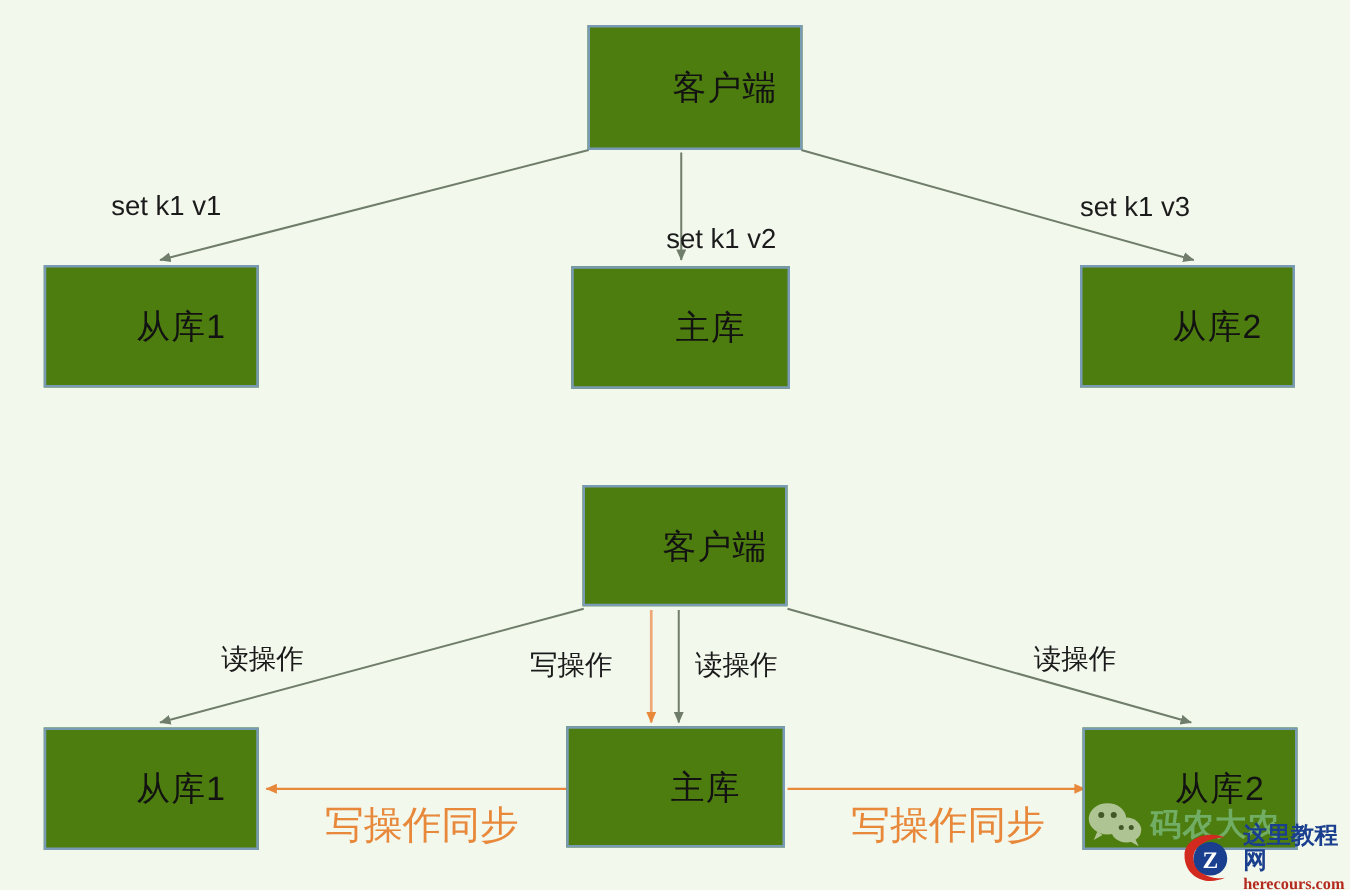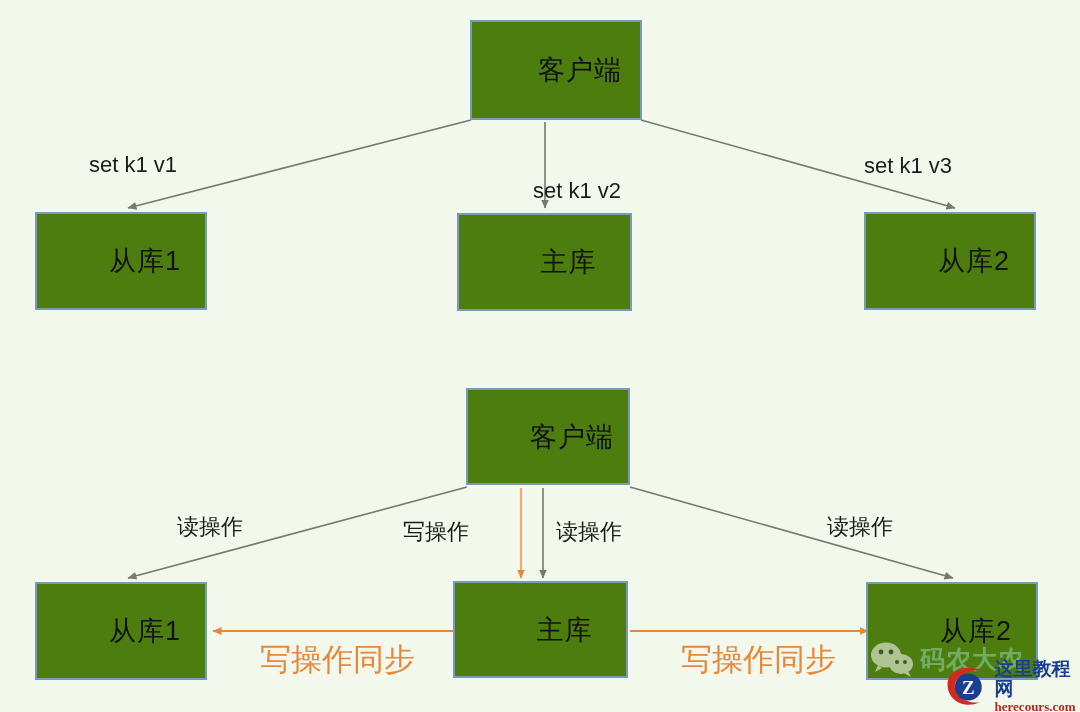--- a/index.html
+++ b/index.html
@@ -173,21 +173,21 @@
 
   <div class="node" style="left:453px; top:581px; width:175px; height:97px;">
     <span>主库</span>
   </div>
 
   <div class="node" style="left:866px; top:582px; width:172px; height:98px;">
     <span>从库2</span>
   </div>
 
   <div class="edge-label" style="left:177px; top:512px;">读操作</div>
-  <div class="edge-label" style="left:403px; top:517px;">写操作</div>
+  <div class="edge-label" style="left:424px; top:517px;">写操作</div>
   <div class="edge-label" style="left:556px; top:517px;">读操作</div>
   <div class="edge-label" style="left:827px; top:512px;">读操作</div>
 
   <div class="edge-label sync" style="left:260px; top:639px;">写操作同步</div>
   <div class="edge-label sync" style="left:681px; top:639px;">写操作同步</div>
 
   <div class="wm-wechat">
     <svg width="44" height="36" viewBox="0 0 44 36">
       <ellipse cx="16" cy="14" rx="15" ry="12.5" fill="#ffffff"></ellipse>
       <path d="M8,24 L5,31 L12,27 z" fill="#ffffff"></path>

